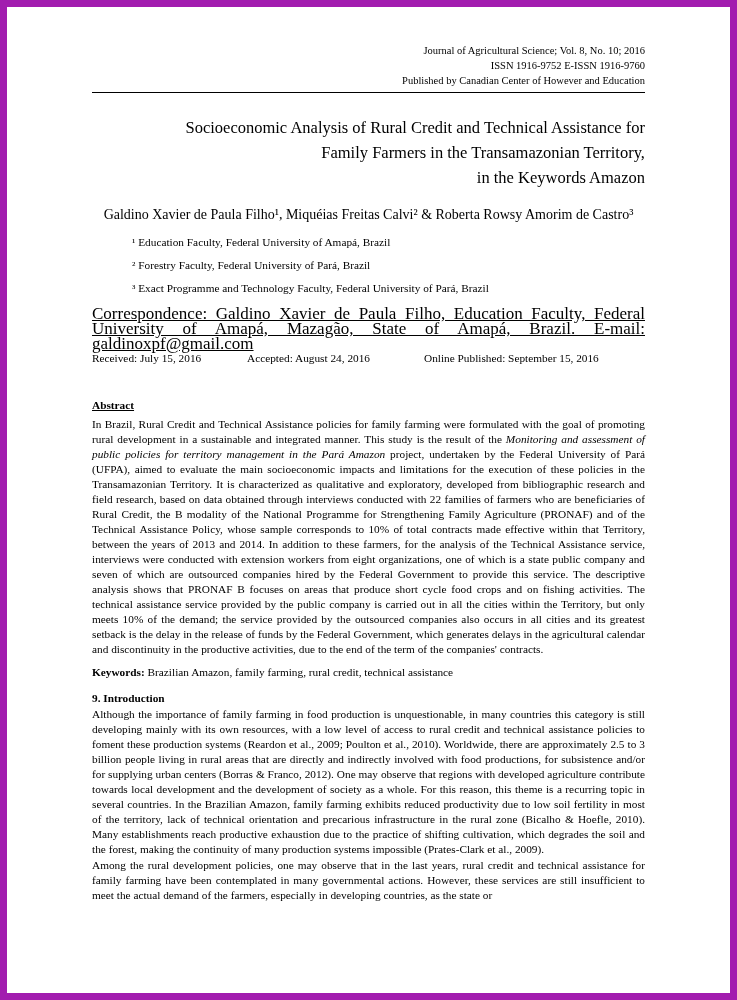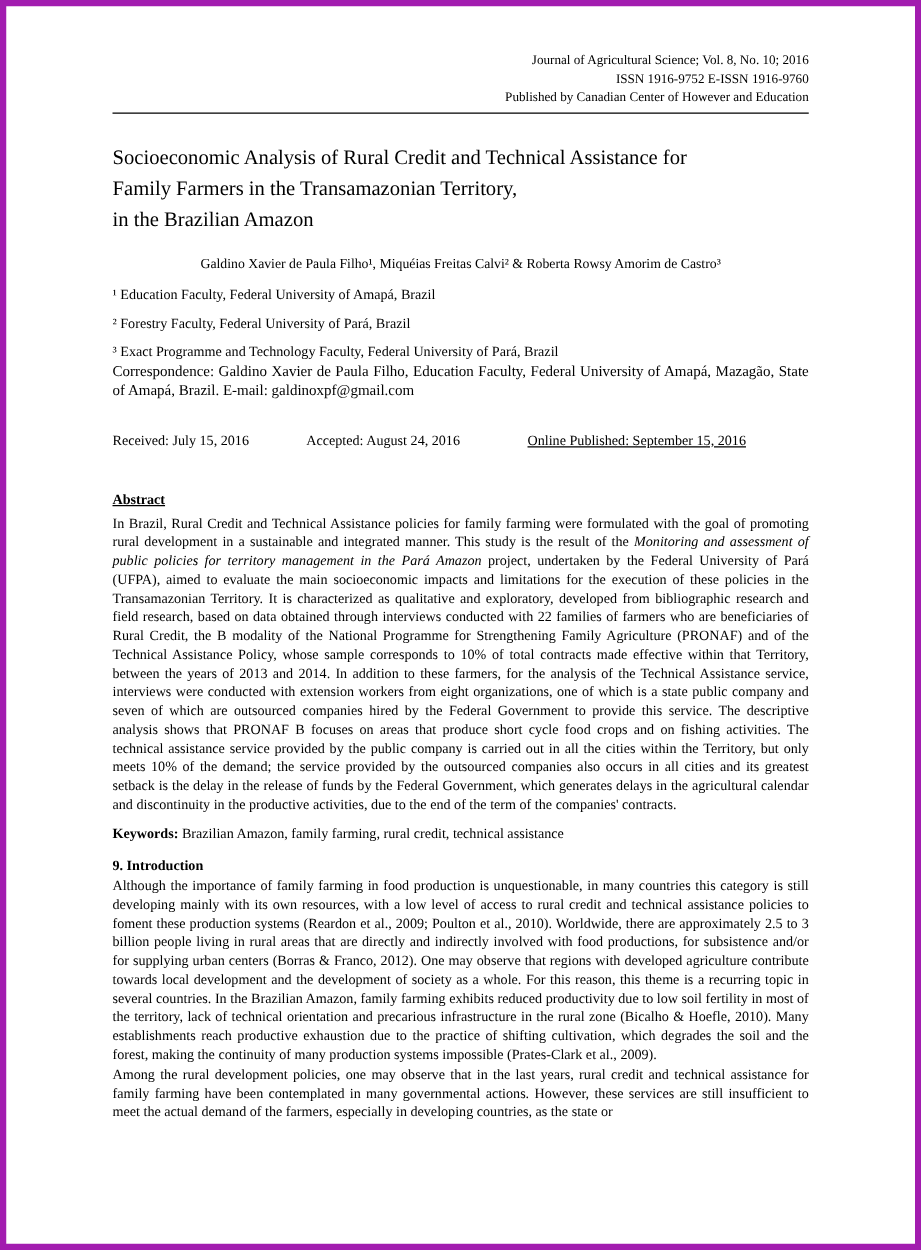--- a/index.html
+++ b/index.html
@@ -6,63 +6,63 @@
   html, body { background: #ffffff; }
   body {
     font-family: "Liberation Serif", "DejaVu Serif", serif;
     color: #000;
     width: 737px;
   }
   .page {
     width: 737px;
     height: 1000px;
     background: #ffffff;
-    border: 5px solid #a21caf;
+    border: 7px solid #a21caf;
     padding: 36px 85px 0 85px;
     position: relative;
     overflow: hidden;
   }
   .journal-header {
     text-align: right;
     font-size: 10.5px;
     line-height: 15px;
   }
   .header-rule {
     border: none;
     border-top: 1px solid #000;
     margin-top: 4px;
   }
   .article-title {
     font-size: 16.5px;
     font-weight: normal;
-    text-align: left;
+    text-align: right;
     line-height: 25px;
     margin-top: 22px;
   }
   .authors {
     text-align: center;
-    font-size: 11px;
+    font-size: 14px;
     margin-top: 17px;
   }
-  .affiliations { margin-top: 12px; }
+  .affiliations { margin-top: 12px; margin-left: 40px; }
   .affiliation {
     font-size: 11.3px;
     line-height: 15px;
     margin-top: 8px;
   }
   .correspondence {
-    font-size: 12px;
+    font-size: 17px;
     line-height: 15px;
+    margin-top: 10px;
     text-align: justify;
+    text-decoration: underline;
   }
   .dates-row {
-    margin-top: 26px;
     font-size: 11.3px;
     line-height: 15px;
-    text-decoration: underline;
   }
   .dates-row .cell-1 { display: inline-block; width: 155px; }
   .dates-row .cell-2 { display: inline-block; width: 177px; }
   .doi-row {
     margin-top: 10px;
     font-size: 11.3px;
     line-height: 15px;
   }
   .doi-row .cell-1 { display: inline-block; width: 193px; }
   .section-heading {
@@ -106,21 +106,21 @@
     <div>Journal of Agricultural Science; Vol. 8, No. 10; 2016</div>
     <div>ISSN 1916-9752 E-ISSN 1916-9760</div>
     <div>Published by Canadian Center of However and Education</div>
   </header>
 
   <hr class="header-rule">
 
   <h1 class="article-title">
     <div>Socioeconomic Analysis of Rural Credit and Technical Assistance for</div>
     <div>Family Farmers in the Transamazonian Territory,</div>
-    <div>in the Brazilian Amazon</div>
+    <div>in the Keywords Amazon</div>
   </h1>
 
   <div class="authors">Galdino Xavier de Paula Filho¹, Miquéias Freitas Calvi² &amp; Roberta Rowsy Amorim de Castro³</div>
 
   <div class="affiliations">
     <div class="affiliation">¹ Education Faculty, Federal University of Amapá, Brazil</div>
     <div class="affiliation">² Forestry Faculty, Federal University of Pará, Brazil</div>
     <div class="affiliation">³ Exact Programme and Technology Faculty, Federal University of Pará, Brazil</div>
   </div>
 

